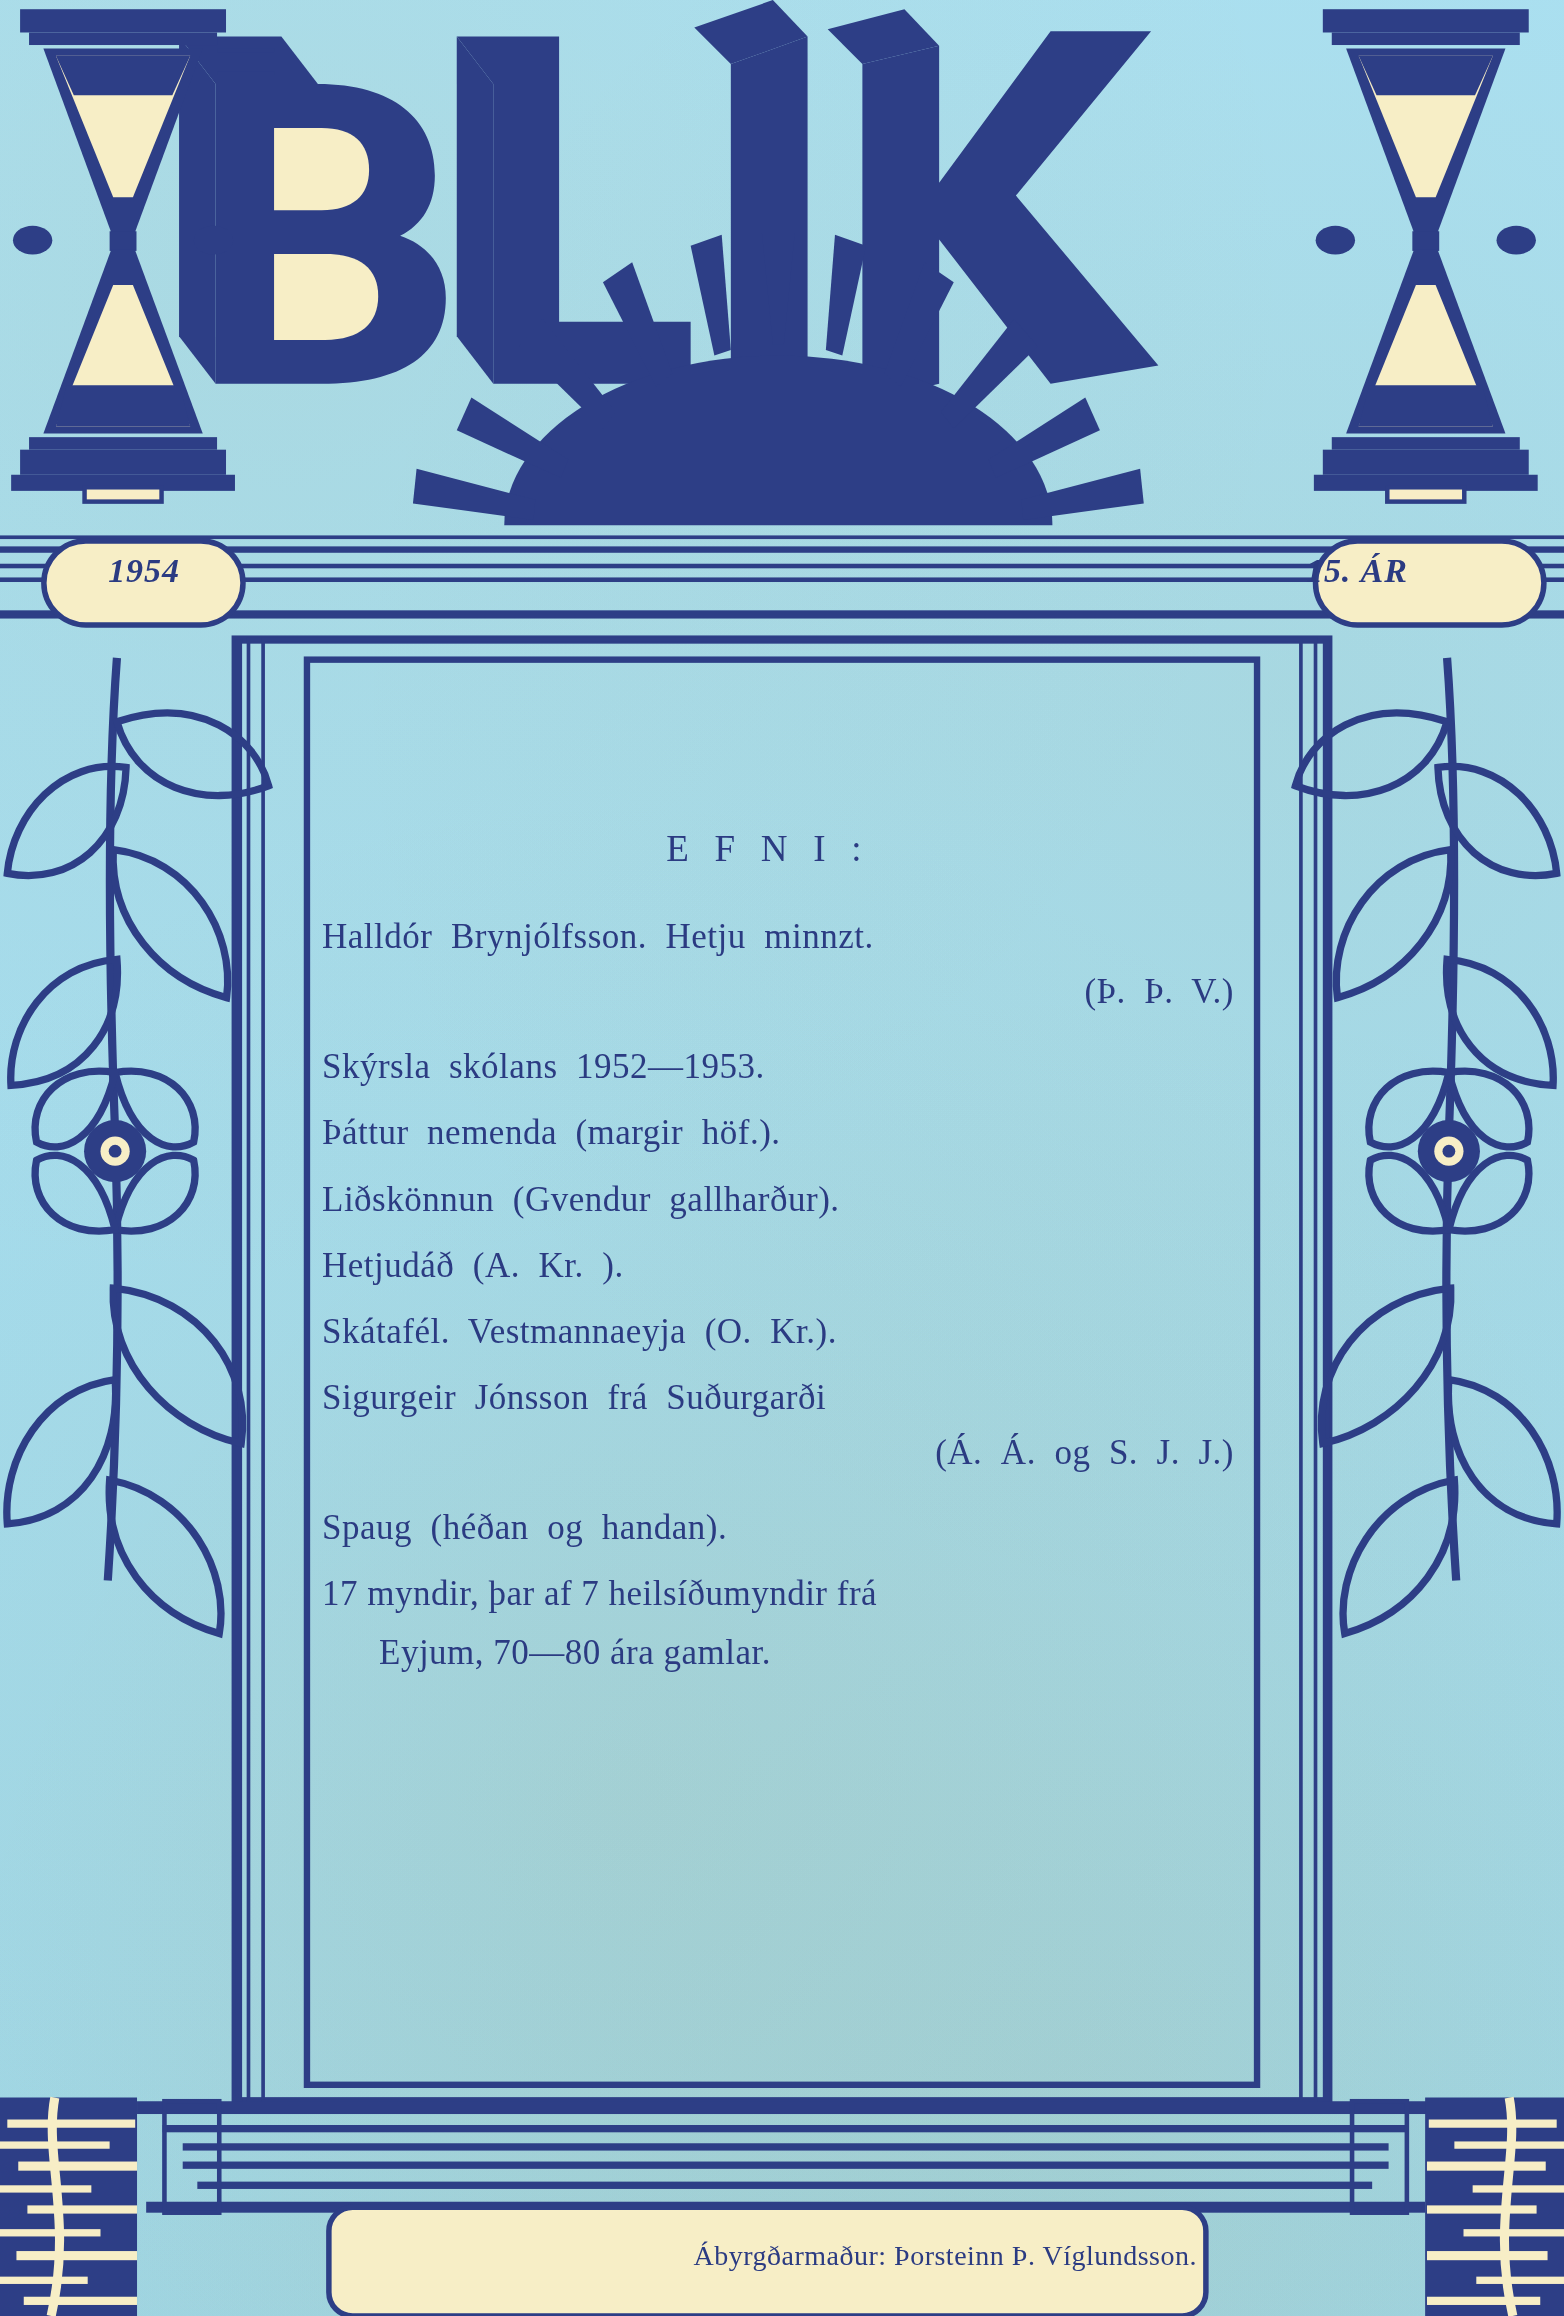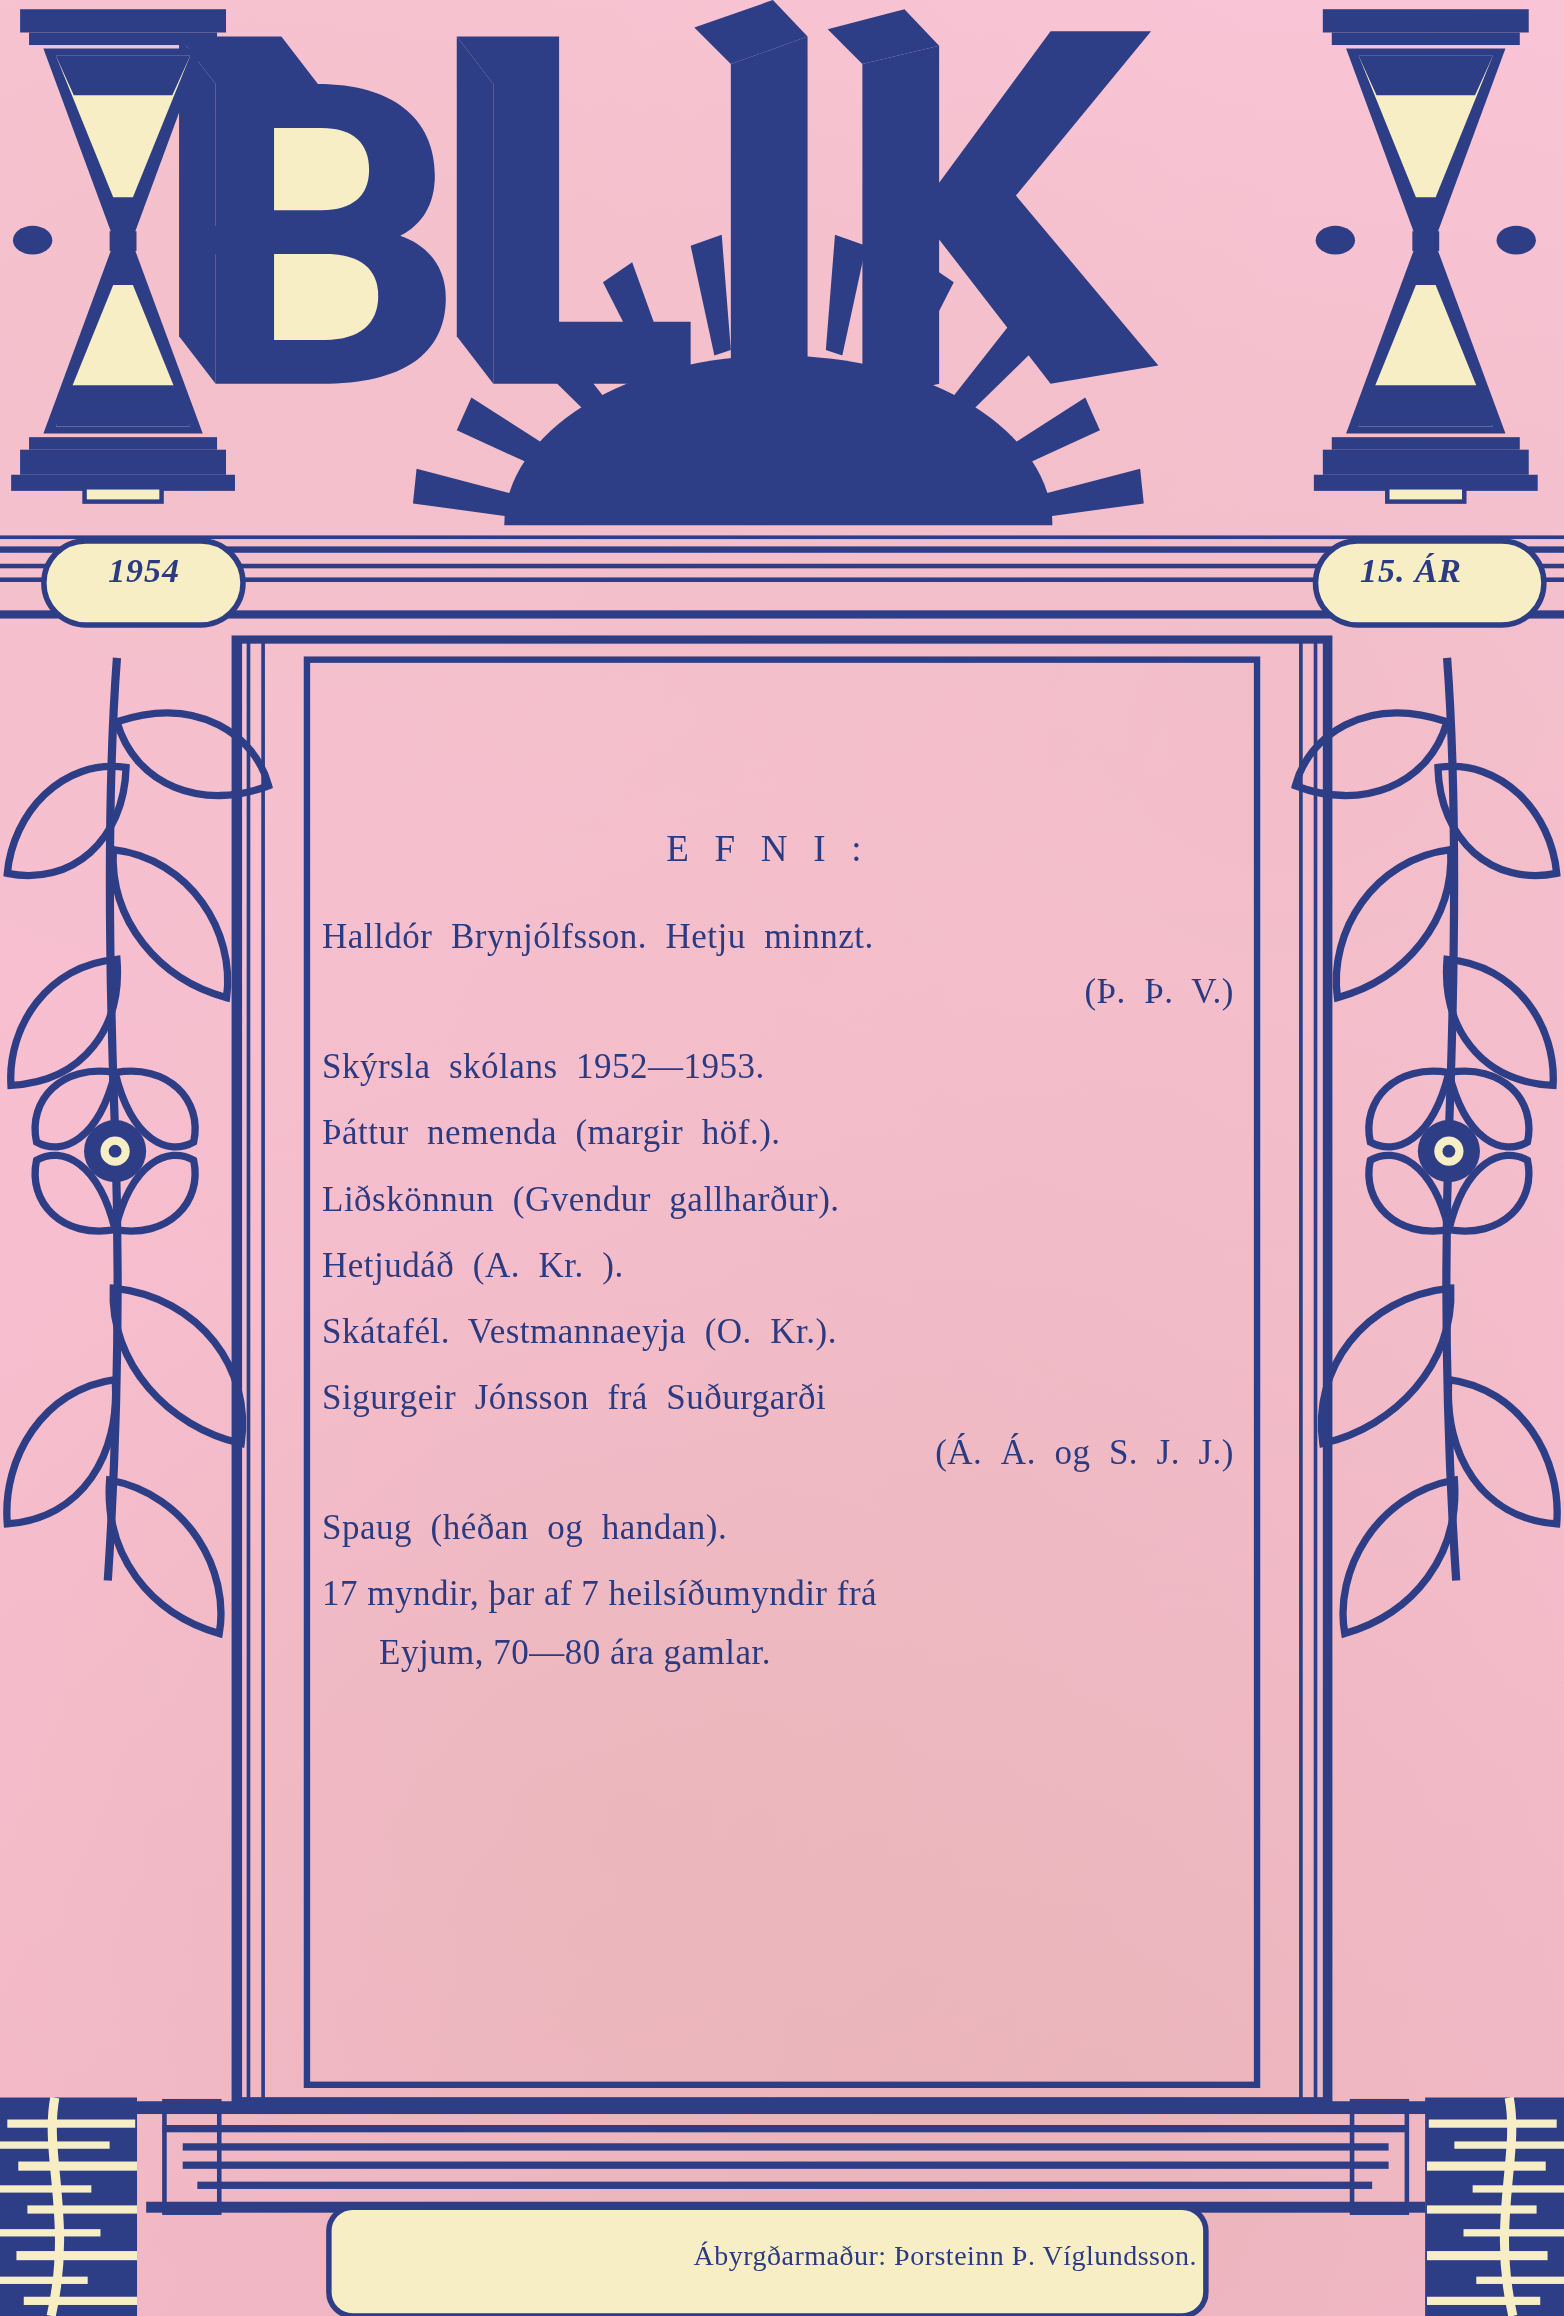--- a/index.html
+++ b/index.html
@@ -7,21 +7,21 @@
     padding: 0;
     background: #f2ead0;
   }
   body {
     font-family: "Liberation Serif", serif;
   }
   .page {
     position: relative;
     width: 1564px;
     height: 2316px;
-    background: #f9a8d4;
+    background: #7dd3fc;
     overflow: hidden;
   }
   
   .paper-grain {
     position: absolute;
     inset: 0;
     background:
       radial-gradient(circle at 18% 12%, rgba(180,160,90,0.10), rgba(0,0,0,0) 42%),
       radial-gradient(circle at 82% 30%, rgba(170,150,80,0.09), rgba(0,0,0,0) 45%),
       radial-gradient(circle at 40% 78%, rgba(175,155,85,0.10), rgba(0,0,0,0) 50%),
@@ -81,21 +81,20 @@
     font-style: italic;
     font-weight: bold;
     color: #2b3b82;
     letter-spacing: 0.9px;
   }
   .volume-label {
     position: absolute;
     right: 48px;
     top: 552px;
     width: 210px;
-    text-align: center;
     font-size: 34px;
     font-style: italic;
     font-weight: bold;
     color: #2b3b82;
     letter-spacing: 0.9px;
   }
   .imprint {
     position: absolute;
     left: 338px;
     top: 2240px;

